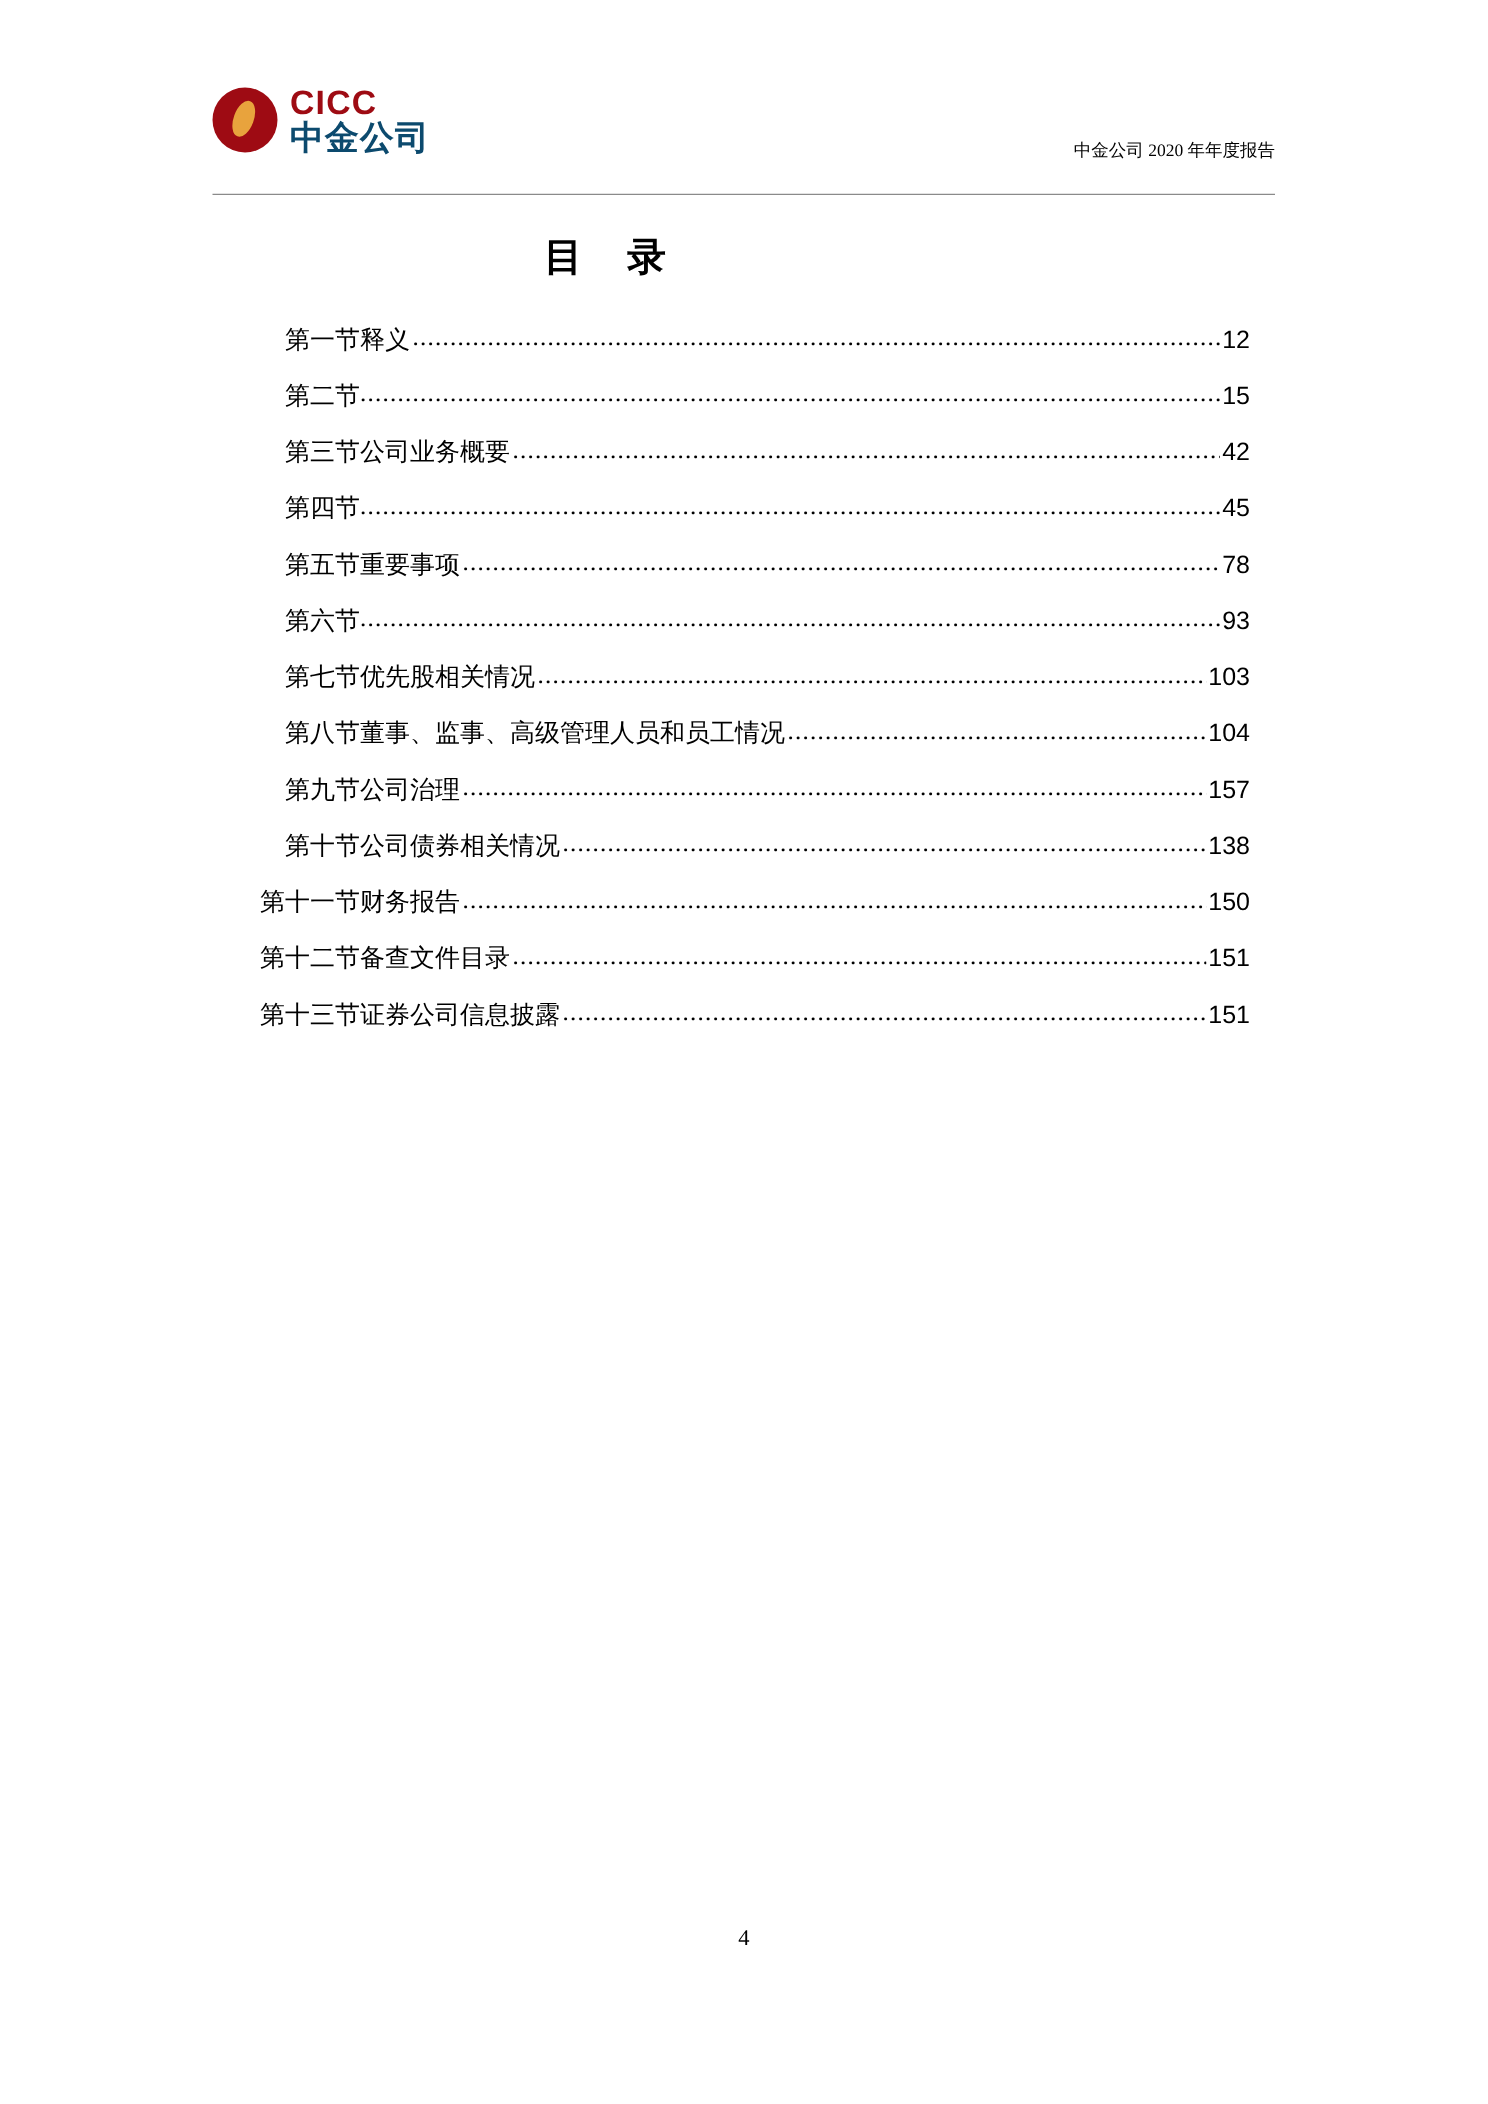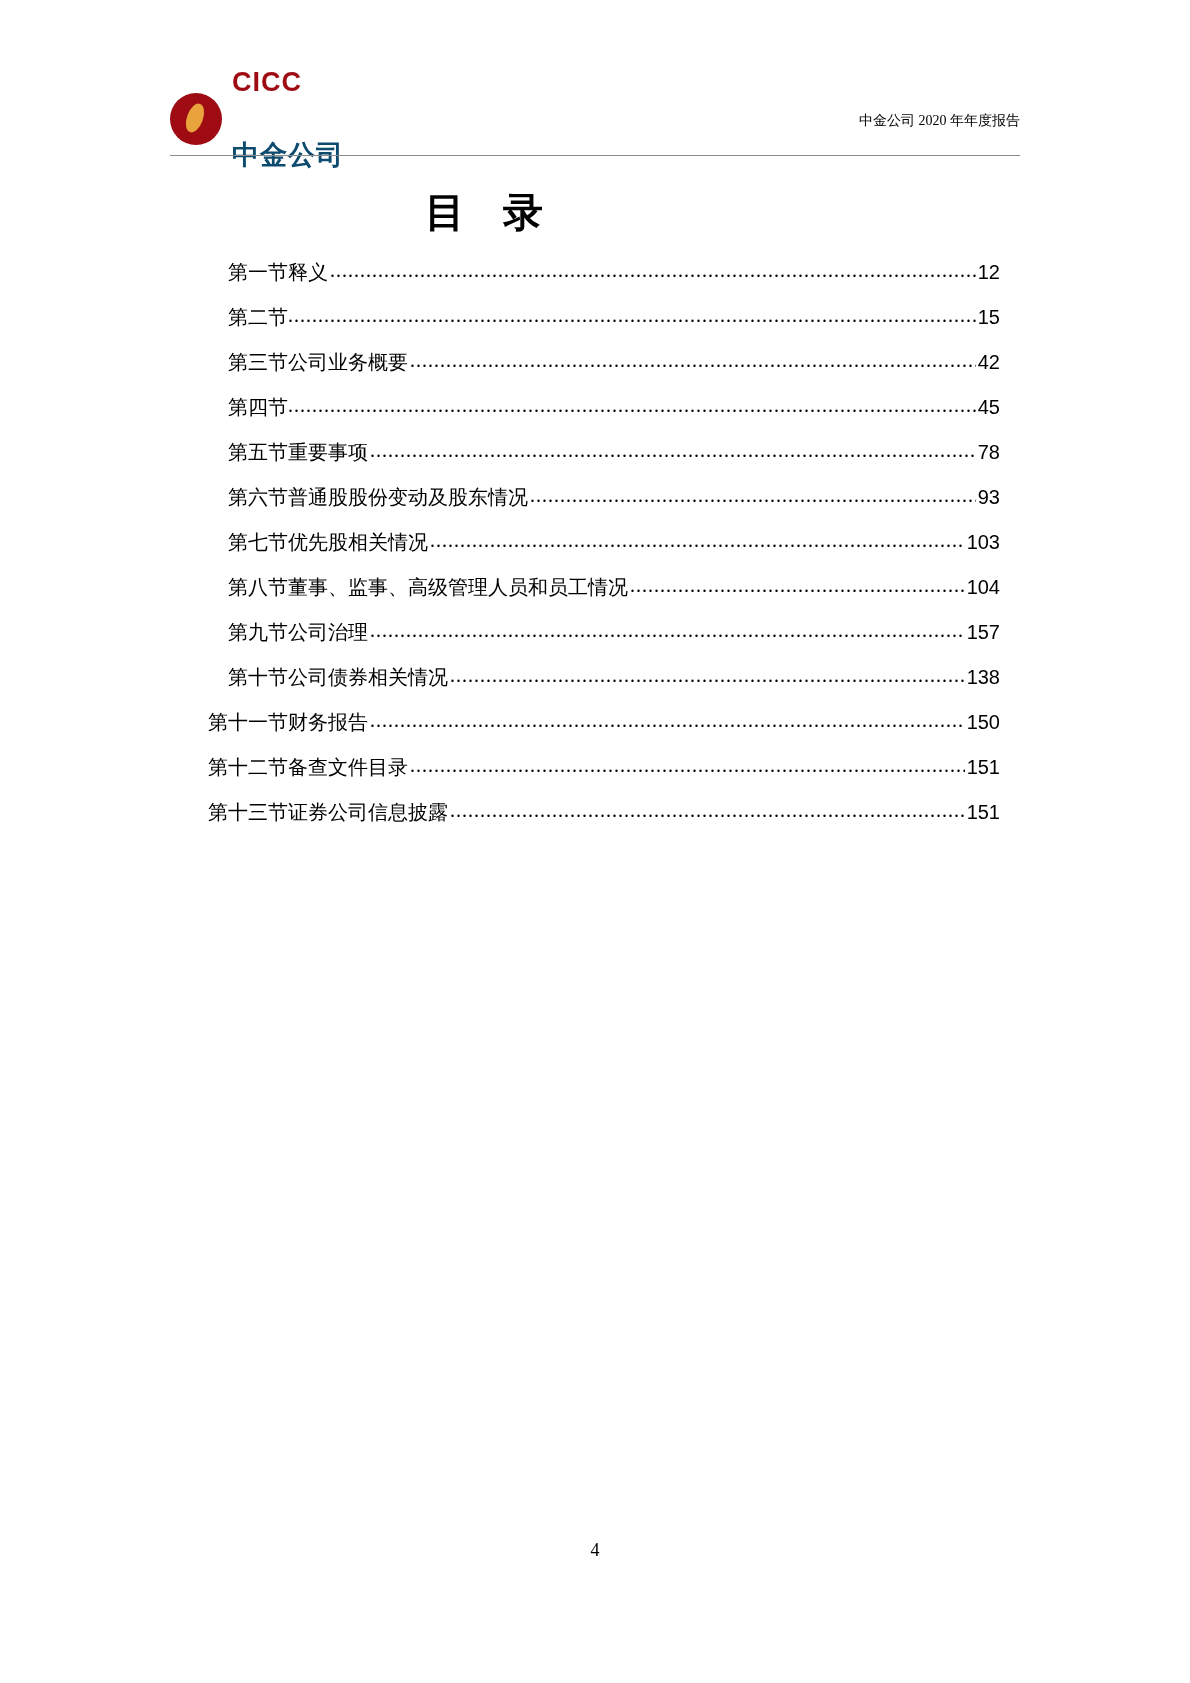--- a/index.html
+++ b/index.html
@@ -53,21 +53,20 @@
     width: 16px;
     height: 30px;
     border-radius: 50% 50% 50% 50%;
     background: #e8a33d;
     transform: rotate(20deg);
   }
   .logo-text {
     display: flex;
     flex-direction: column;
     justify-content: center;
-    gap: 45px;
   }
   .logo-en {
     font-family: "Liberation Sans", sans-serif;
     font-size: 27px;
     font-weight: bold;
     letter-spacing: 1px;
     color: #9e0b13;
     line-height: 1.05;
   }
   .logo-cn {
@@ -95,21 +94,21 @@
     border-top: 1.6px solid #8a8a8a;
   }
 
   
   .doc-title {
     position: absolute;
     left: 0;
     top: 185px;
     width: 982px;
     text-align: center;
-    font-size: 40px;
+    font-size: 31px;
     font-weight: bold;
     letter-spacing: 14px;
     color: #000;
   }
 
   
   .toc {
     position: absolute;
     left: 170px;
     top: 250px;
@@ -202,21 +201,20 @@
         <span class="toc-page">45</span>
       </div>
       <div class="toc-row">
         <span class="toc-sec">第五节</span>
         <span class="toc-title">重要事项</span>
         <span class="toc-dots">...........................................................................................................................................................................................................................</span>
         <span class="toc-page">78</span>
       </div>
       <div class="toc-row">
         <span class="toc-sec">第六节</span>
-        <span class="toc-title">普通股股份变动及股东情况</span>
         <span class="toc-dots">...........................................................................................................................................................................................................................</span>
         <span class="toc-page">93</span>
       </div>
       <div class="toc-row">
         <span class="toc-sec">第七节</span>
         <span class="toc-title">优先股相关情况</span>
         <span class="toc-dots">...........................................................................................................................................................................................................................</span>
         <span class="toc-page">103</span>
       </div>
       <div class="toc-row">

